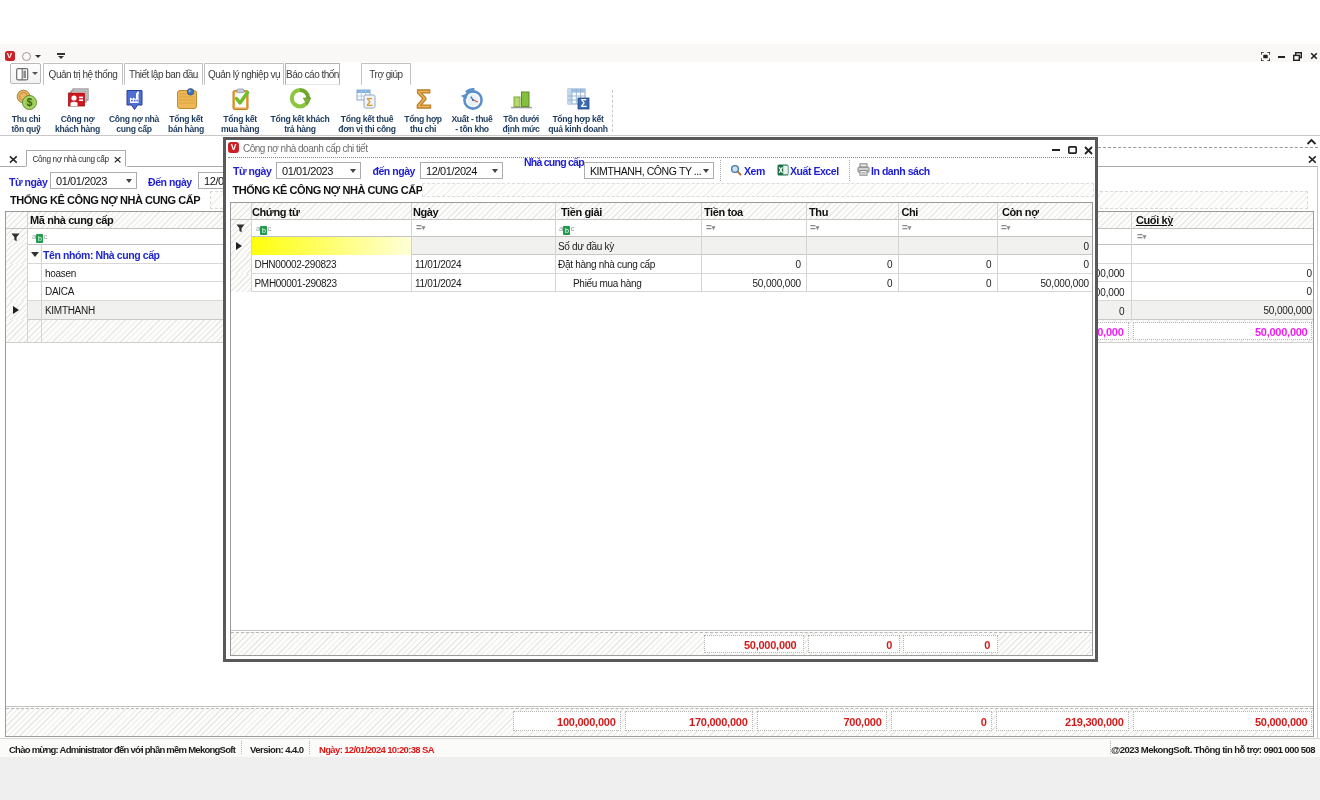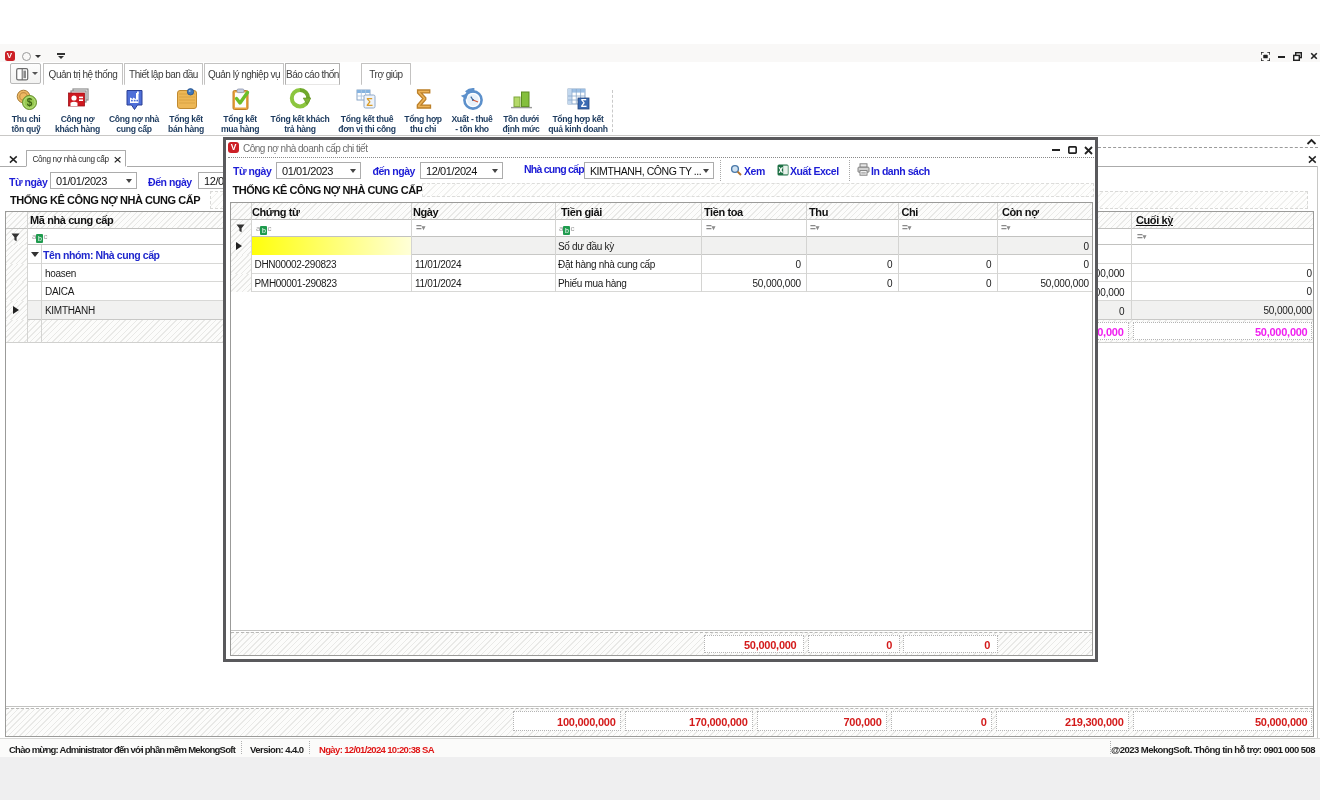--- a/index.html
+++ b/index.html
@@ -361,21 +361,21 @@
   <div class="blab abs" style="left:7px;top:24.5px;">Từ ngày</div>
   <div class="combo abs" style="left:50px;top:21.5px;width:85px;height:17.5px;">
         <span class="txt">01/01/2023</span>
         <span class="carr"></span>
       </div>
   <div class="blab abs" style="left:146.5px;top:24.5px;">đến ngày</div>
   <div class="combo abs" style="left:194px;top:21.5px;width:82.5px;height:17.5px;">
         <span class="txt">12/01/2024</span>
         <span class="carr"></span>
       </div>
-  <div class="blab abs" style="left:298px;top:23px;letter-spacing:-0.75px;">Nhà cung cấp</div>
+  <div class="blab abs" style="left:298px;top:16px;letter-spacing:-0.75px;">Nhà cung cấp</div>
   <div class="combo abs" style="left:358px;top:21.5px;width:129.5px;height:17.5px;">
         <span class="txt" style="font-size:10.5px;">KIMTHANH, CÔNG TY ...</span>
         <span class="carr"></span>
       </div>
   <div class="abs dotv" style="left:493.5px;top:20px;height:21px;"></div>
   <svg class="abs" style="left:504px;top:24px;" width="12" height="12" viewBox="0 0 12 12">
         <circle cx="5" cy="5" r="3.4" fill="#cfe2f2" stroke="#4a78a8" stroke-width="1.4"></circle>
         <line x1="7.6" y1="7.6" x2="11" y2="11" stroke="#b5742c" stroke-width="2"></line>
       </svg>
   <div class="blab abs" style="left:518px;top:24.5px;">Xem</div>
@@ -436,21 +436,21 @@
     <div class="cell abs" style="left:327px;top:56px;">Đặt hàng nhà cung cấp</div>
     <div class="num abs" style="left:380px;top:56px;width:190px;">0</div>
     <div class="num abs" style="left:580px;top:56px;width:81.5px;">0</div>
     <div class="num abs" style="left:672px;top:56px;width:88.5px;">0</div>
     <div class="num abs" style="left:680px;top:56px;width:178px;">0</div>
 
     <div class="abs" style="left:0;top:70.5px;width:861px;height:18.5px;border-bottom:1px solid #d8d8d6;"></div>
     <div class="hatch abs" style="left:0;top:70.5px;width:19.5px;height:18.5px;"></div>
     <div class="cell abs" style="left:23.5px;top:74.5px;">PMH00001-290823</div>
     <div class="cell abs" style="left:184px;top:74.5px;">11/01/2024</div>
-    <div class="cell abs" style="left:327px;top:74.5px;text-align:center;">Phiếu mua hàng</div>
+    <div class="cell abs" style="left:342px;top:74.5px;text-align:center;">Phiếu mua hàng</div>
     <div class="num abs" style="left:380px;top:74.5px;width:190px;">50,000,000</div>
     <div class="num abs" style="left:580px;top:74.5px;width:81.5px;">0</div>
     <div class="num abs" style="left:672px;top:74.5px;width:88.5px;">0</div>
     <div class="num abs" style="left:680px;top:74.5px;width:178px;">50,000,000</div>
 
     <div class="abs gline" style="left:19.5px;top:0;width:1px;height:89px;"></div>
     <div class="abs gline" style="left:19.5px;top:0;width:1px;height:89px;"></div>
     <div class="abs gline" style="left:180px;top:0;width:1px;height:89px;"></div>
     <div class="abs gline" style="left:323.5px;top:0;width:1px;height:89px;"></div>
     <div class="abs gline" style="left:470px;top:0;width:1px;height:89px;"></div>

